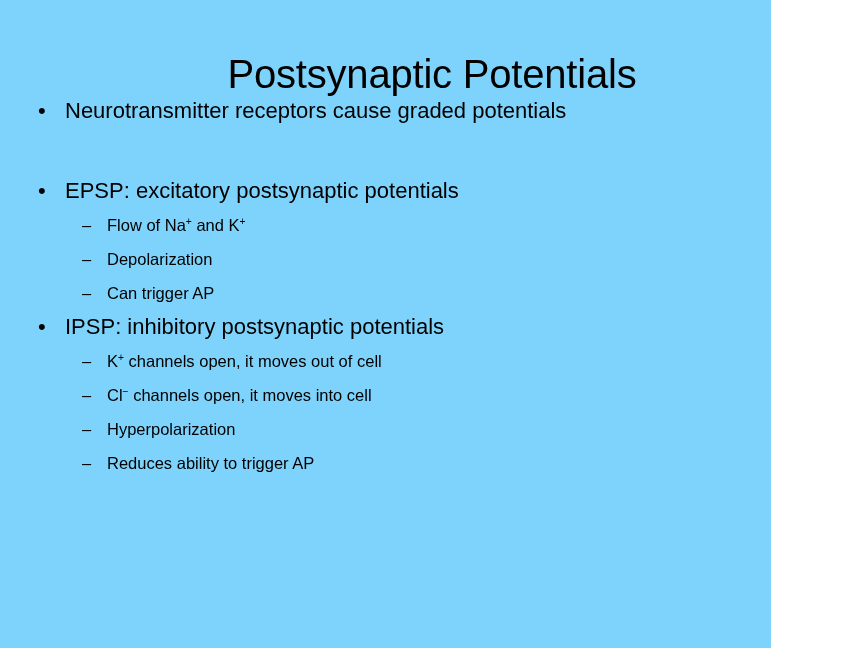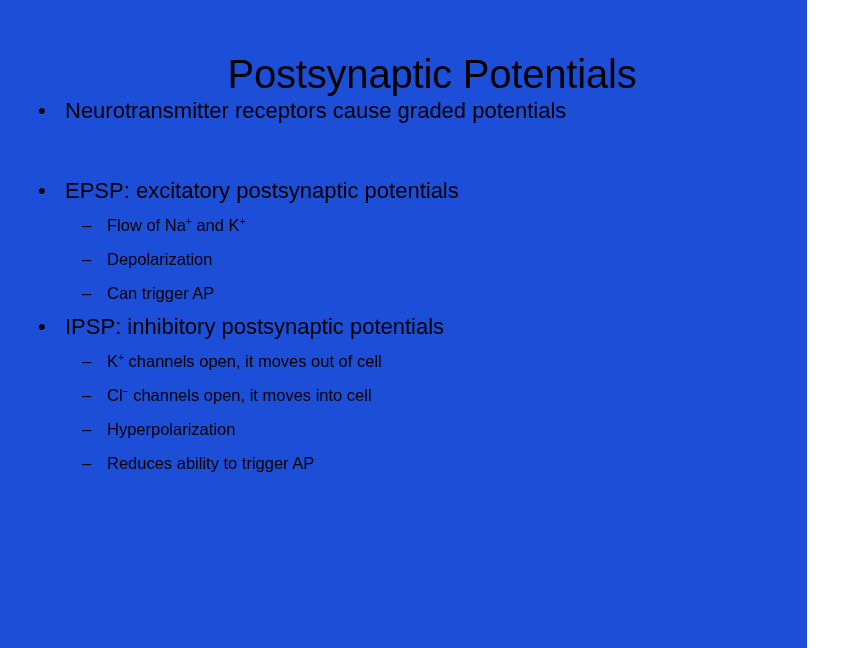--- a/index.html
+++ b/index.html
@@ -2,26 +2,27 @@
 <html><head>
 <meta charset="utf-8">
 <style>
   html, body {
     margin: 0;
     padding: 0;
     background: #ffffff;
   }
   .slide {
     position: relative;
-    width: 807px;
+    width: 740px;
     height: 648px;
-    background: #1d4ed8;
+    background: #7dd3fc;
     overflow: hidden;
     font-family: "Liberation Sans", sans-serif;
     color: #000000;
+    padding-left: 31px;
     -webkit-font-smoothing: antialiased;
   }
 
   
   .slide-title {
     position: absolute;
     left: 0;
     top: 24px;
     width: 864px;
     text-align: center;

